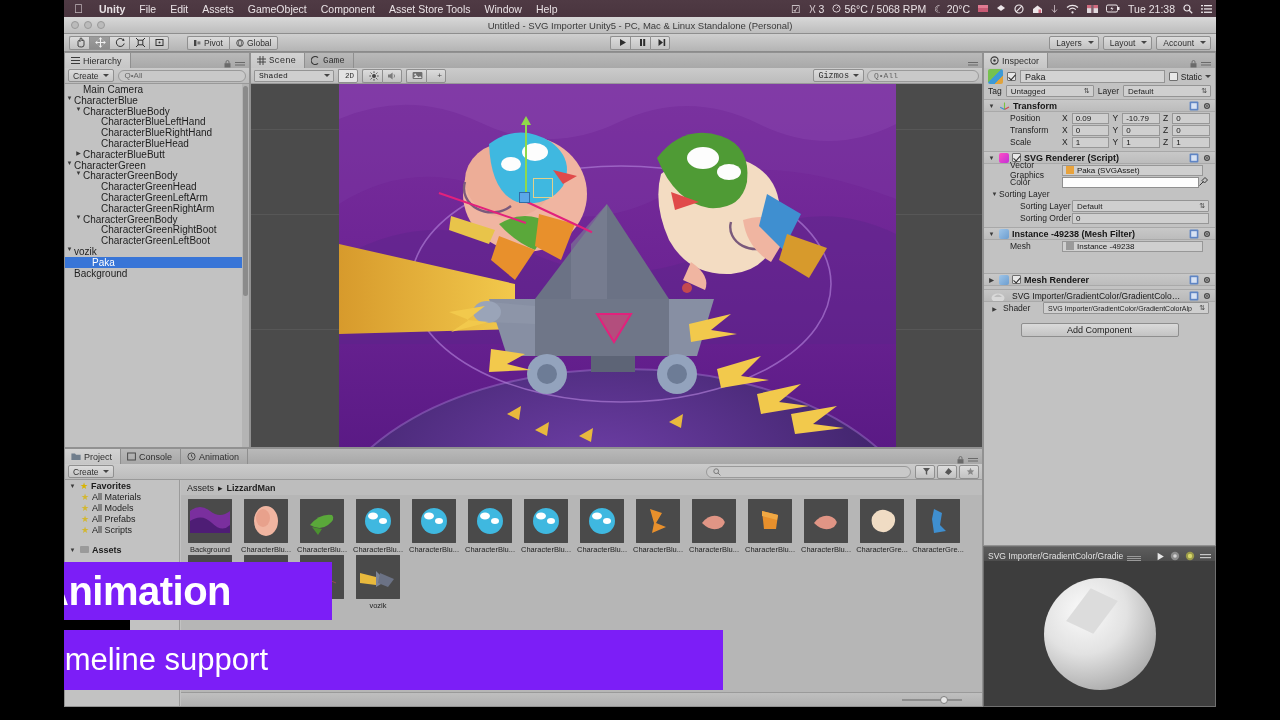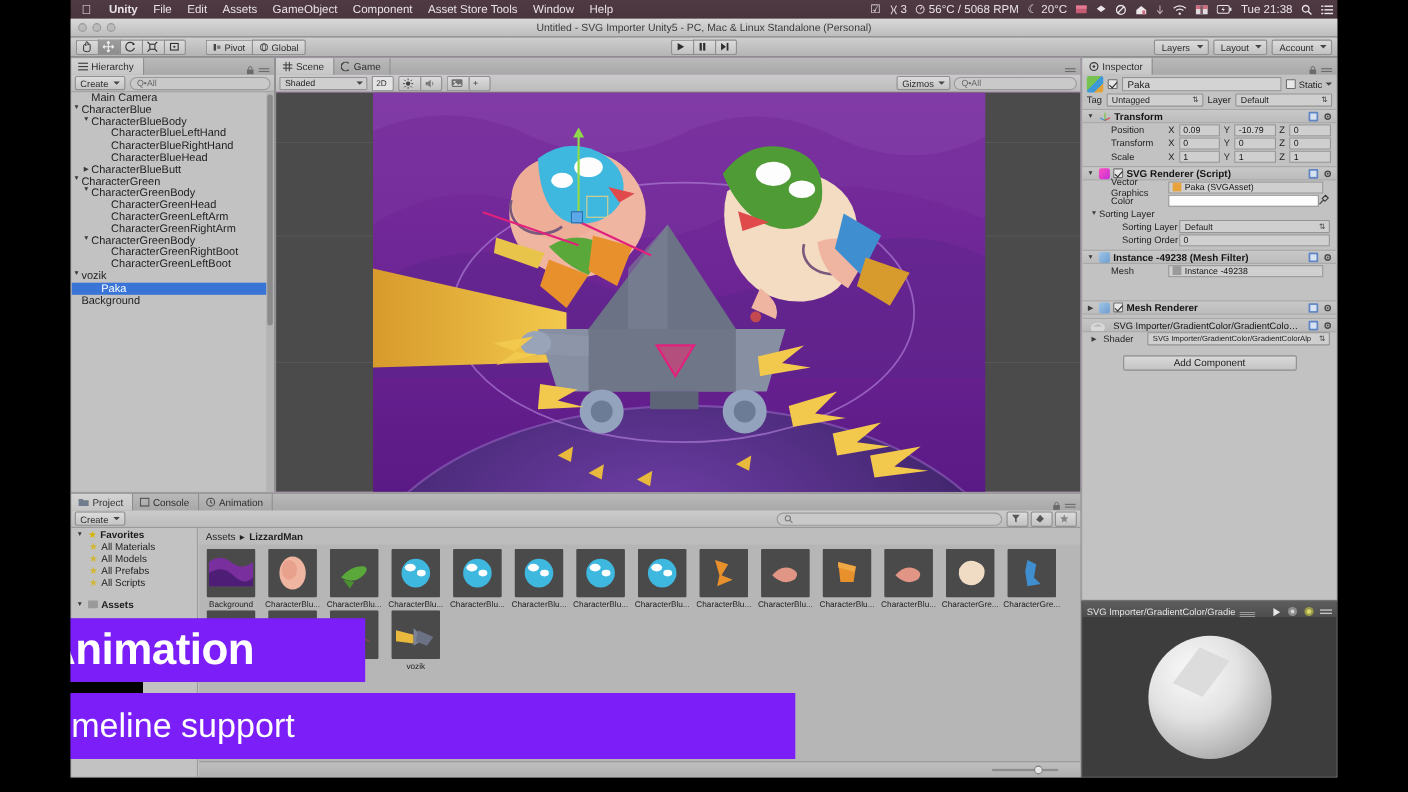--- a/index.html
+++ b/index.html
@@ -45,21 +45,21 @@
   .toolbar {
     height: 18px; background: linear-gradient(180deg,#cfcfcf,#b4b4b4);
     border-bottom: 1px solid #8b8b8b; display: flex; align-items: center;
     padding: 0 5px; gap: 4px;
   }
   .tgroup { display: flex; }
   .tbtn {
     height: 14px; min-width: 20px; padding: 0 3px;
     background: linear-gradient(180deg,#dcdcdc,#c2c2c2);
     border: 1px solid #8f8f8f; border-right-width: 0;
-    display: flex; align-items: center; justify-content: flex-start;
+    display: flex; align-items: center; justify-content: flex-end;
     font-size: 8px; color: #2e2e2e;
   }
   .tgroup .tbtn:first-child { border-radius: 2px 0 0 2px; }
   .tgroup .tbtn:last-child { border-radius: 0 2px 2px 0; border-right-width: 1px; }
   .tbtn.on { background: linear-gradient(180deg,#9c9c9c,#8c8c8c); }
   .tbtn svg { display: block; }
   .tbtn.lbl { font-size: 8.5px; padding: 0 6px; gap: 3px; }
   .tb-sp { width: 10px; }
   .playgroup { position: absolute; left: 50%; transform: translateX(-50%); display: flex; }
   .toolbar-right { margin-left: auto; display: flex; gap: 4px; }
@@ -545,21 +545,21 @@
             <div class="hrow">
               <span class="arrow" style="margin-left: 0px;"></span>
               <span>Background</span>
             </div>
           </div>
         <div class="hscroll">
             <i></i>
           </div>
       </div>
 
-      <div class="panel" style="left:186px;top:0;width:733px;height:396px;background:#f0abfc;">
+      <div class="panel" style="left:186px;top:0;width:733px;height:396px;background:#4d7c0f;font-family:Liberation Mono, monospace;">
         <div class="tabrow">
           <div class="tab active">
             <svg width="9" height="9" viewBox="0 0 9 9">
                 <g stroke="#3a3a3a" stroke-width="0.9">
                   <path d="M0 3 H9 M0 6 H9 M3 0 V9 M6 0 V9"></path>
                 </g>
               </svg>
             <span>Scene</span>
           </div>
           <div class="tab">

